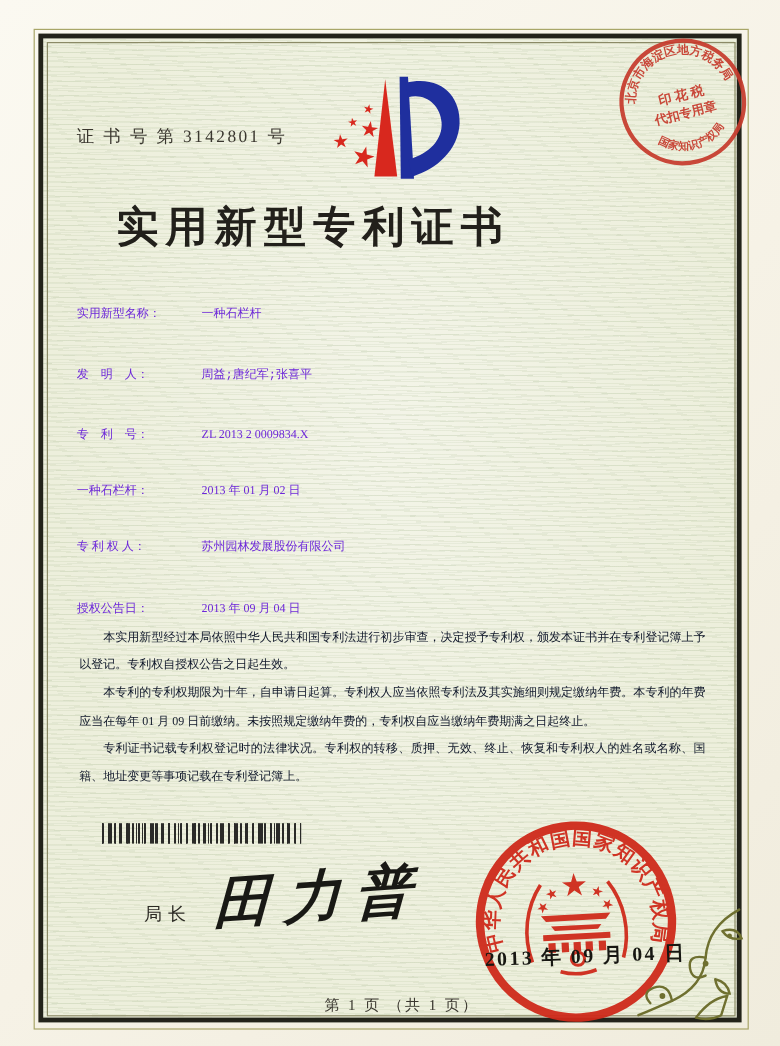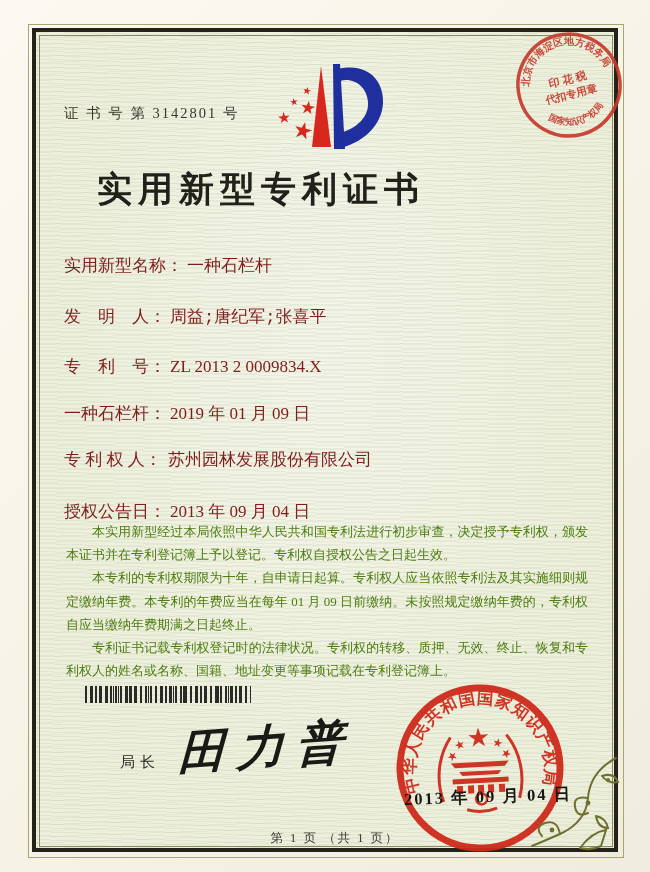--- a/index.html
+++ b/index.html
@@ -20,27 +20,27 @@
       radial-gradient(ellipse at 50% 40%, rgba(255,255,255,.35), rgba(0,0,0,0) 70%);
   }
   .frame-inner{left:39px;top:35px;width:572px;height:810px;border:1px solid #8b8a66;}
   
   .cert-no{left:64px;top:76px;font-size:14.5px;letter-spacing:2px;color:#3a372f;margin-top:28px;}
   .logo{left:250px;top:58px;}
   .tax-stamp{left:510px;top:26px;transform:rotate(-14deg);opacity:.92;}
   .title{left:0;top:166px;width:522px;text-align:center;font-size:35px;font-weight:bold;
          letter-spacing:6px;color:#22201b;}
   
-  .field{left:64px;width:520px;height:20px;font-size:17px;white-space:nowrap;color:#7f1d1d;}
+  .field{left:64px;width:520px;height:20px;font-size:10px;white-space:nowrap;color:#6d28d9;}
   .field .lab{display:inline-block;min-width:100px;}
   .field .val{margin-left:4px;}
   .f0{top:254px;} .f1{top:305px;font-family:Liberation Mono, monospace;} .f2{top:355px;} .f3{top:402px;} .f4{top:448px;} .f5{top:500px;}
   
-  .body-text{left:66px;top:520px;width:522px;font-size:13px;line-height:23.2px;
-             text-align:justify;color:#4d7c0f;}
+  .body-text{left:66px;top:520px;width:522px;font-size:10px;line-height:23.2px;
+             text-align:justify;color:#0f172a;}
   .body-text p{margin:0;text-indent:2em;}
   
   .barcode{left:85px;top:686px;width:166px;height:17px;
     background-image:
       repeating-linear-gradient(90deg,#2a2a28 0 2px,rgba(0,0,0,0) 2px 5px),
       repeating-linear-gradient(90deg,#2a2a28 0 1px,rgba(0,0,0,0) 1px 7px),
       repeating-linear-gradient(90deg,#2a2a28 0 1px,rgba(0,0,0,0) 1px 11px);}
   
   .sig-title{left:120px;top:753px;font-size:15px;letter-spacing:5px;color:#2c2a24;}
   .sig-name{left:178px;top:716px;font-size:47px;font-weight:bold;font-style:italic;
@@ -103,21 +103,21 @@
 <div class="abs field f0">
   <span class="lab">实用新型名称：</span><span class="val">一种石栏杆</span>
 </div>
 <div class="abs field f1">
   <span class="lab">发　明　人：</span><span class="val">周益;唐纪军;张喜平</span>
 </div>
 <div class="abs field f2">
   <span class="lab">专　利　号：</span><span class="val">ZL 2013 2 0009834.X</span>
 </div>
 <div class="abs field f3">
-  <span class="lab">一种石栏杆：</span><span class="val">2019 年 01 月 09 日</span>
+  <span class="lab">一种石栏杆：</span><span class="val">2013 年 01 月 02 日</span>
 </div>
 <div class="abs field f4">
   <span class="lab">专 利 权 人：</span><span class="val">苏州园林发展股份有限公司</span>
 </div>
 <div class="abs field f5">
   <span class="lab">授权公告日：</span><span class="val">2013 年 09 月 04 日</span>
 </div>
 
 <div class="abs body-text">
   <p>本实用新型经过本局依照中华人民共和国专利法进行初步审查，决定授予专利权，颁发本证书并在专利登记簿上予以登记。专利权自授权公告之日起生效。</p>

